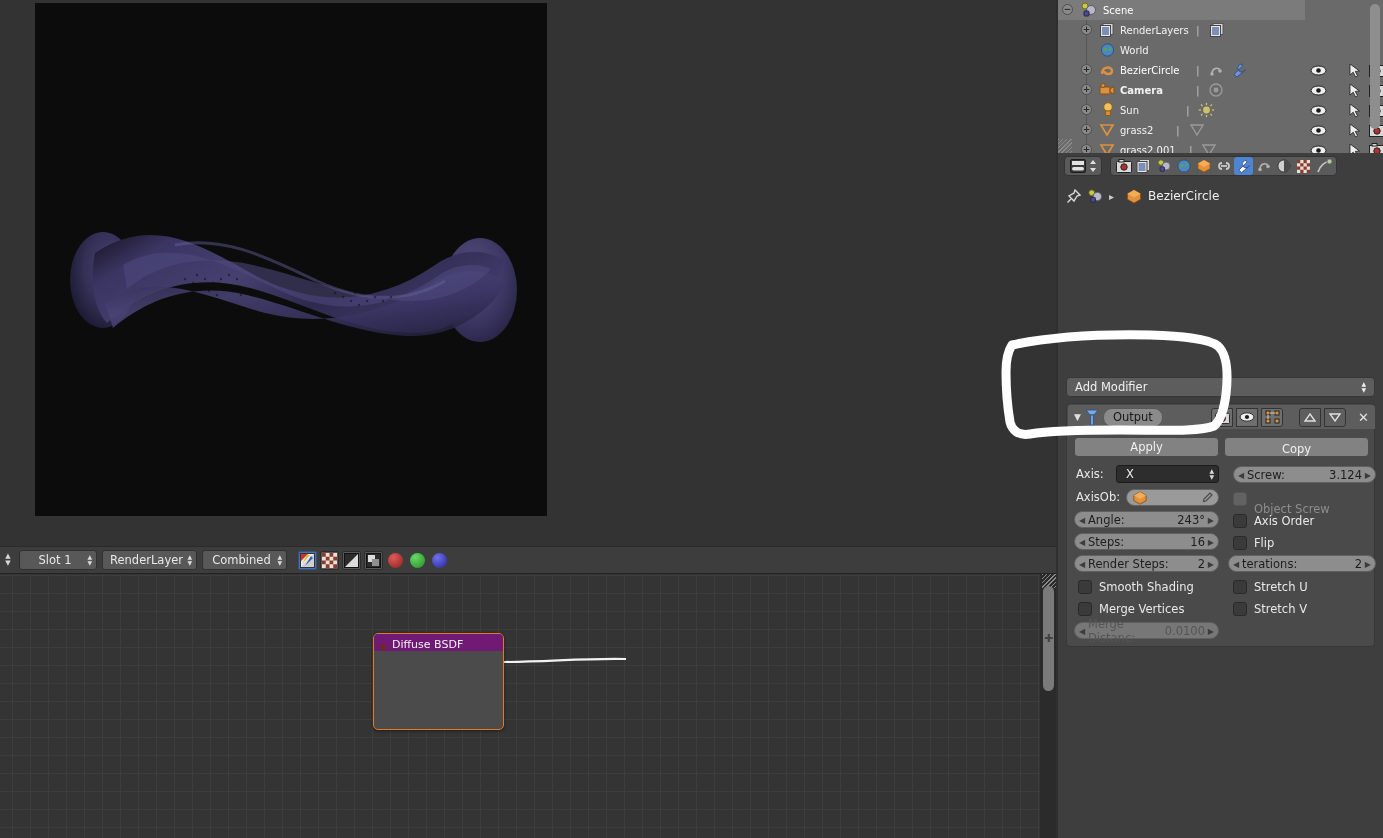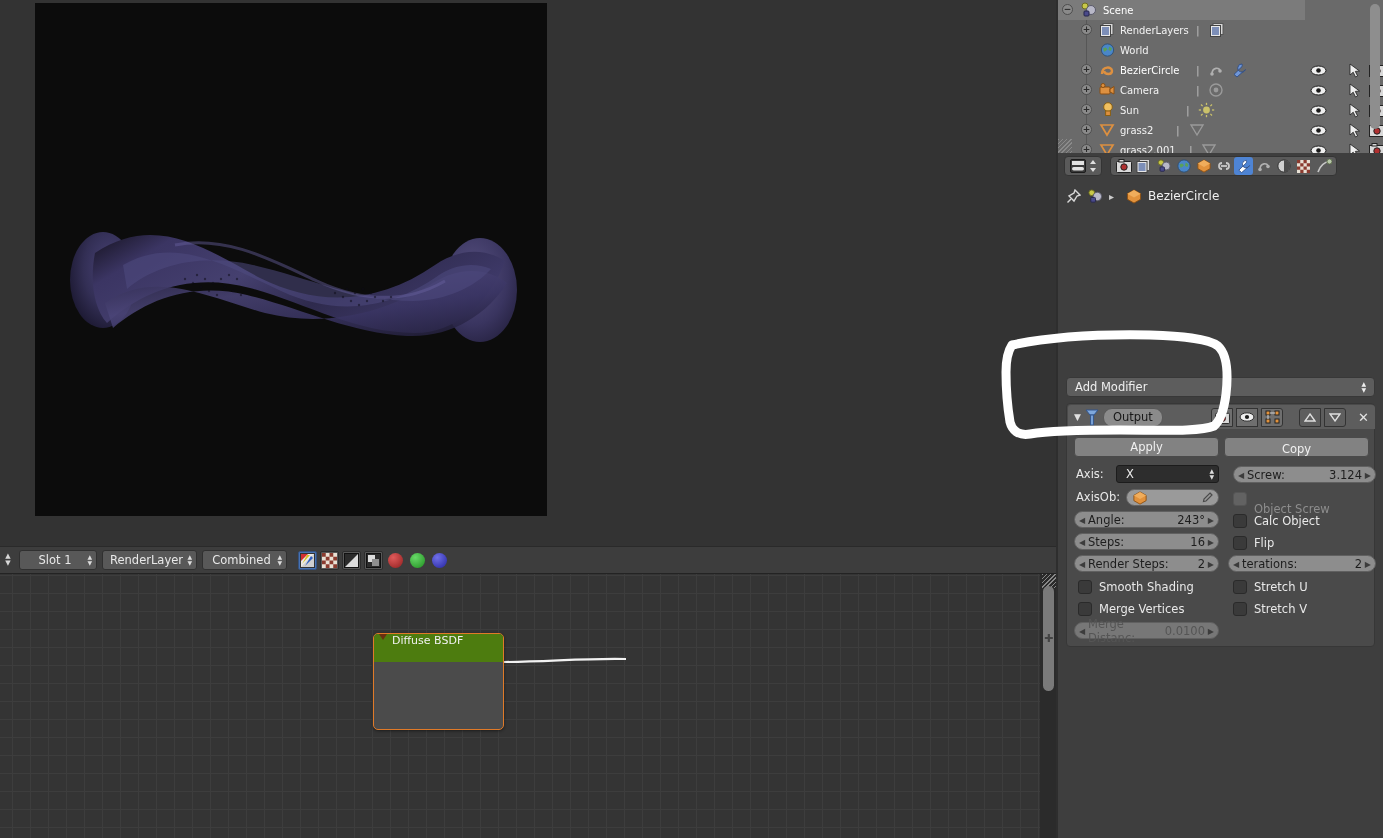--- a/index.html
+++ b/index.html
@@ -67,22 +67,22 @@
   }
   .corner-grip{
     position:absolute; right:0; top:0; width:14px; height:14px;
     background:repeating-linear-gradient(135deg,#888 0 1px,transparent 1px 3px);
   }
   .node{
     position:absolute; border:1px solid #e07a28; border-radius:5px;
     background:#4b4b4b; box-shadow:0 1px 3px rgba(0,0,0,.45);
   }
   .node-head{
-    height:28px; border-radius:4px 4px 0 0; background:#4d7c0f;
-    display:flex; align-items:flex-start; padding-left:5px; gap:5px;
+    height:17px; border-radius:4px 4px 0 0; background:#701a75;
+    display:flex; align-items:flex-end; padding-left:5px; gap:5px;
     color:#f2f2f2; font-size:11px;
   }
   .tri{ width:0;height:0;border-left:4.5px solid transparent;border-right:4.5px solid transparent;
         border-top:6px solid #6a2f10; }
   .node-body{ padding:2px 0 6px 0; }
   .nrow{ position:relative; height:19px; display:flex; align-items:center; }
   .sock{ position:absolute; width:9px; height:9px; border-radius:50%;
          border:1px solid #1b1b1b; top:50%; margin-top:-4.5px; }
   .sock.l{ left:-5px; } .sock.r{ right:-5px; }
   .lbl{ font-size:11px; color:#e4e4e4; }
@@ -450,21 +450,21 @@
       </div>
     </div>
 
     <div class="olrow" style="top:80px; position:absolute; left:0; width:325px;">
       <span class="expander" style="left:23px; top:4px;">+</span>
       <svg style="position:absolute;left:41px;top:3px;" width="16" height="14" viewBox="0 0 16 14">
         <rect x="1" y="4" width="10" height="7" rx="1" fill="#dd9040" stroke="#8a4f12"></rect>
         <polygon points="11,6 15,3.5 15,11 11,9" fill="#dd9040" stroke="#8a4f12"></polygon>
         <circle cx="4" cy="2.5" r="2" fill="#dd9040" stroke="#8a4f12"></circle>
       </svg>
-      <span class="oltext" style="position:absolute;left:62px;">Camera</span>
+      <span class="oltext" style="position:absolute;left:62px;font-weight:bold;">Camera</span>
       <span class="olsep" style="position:absolute;left:138px;">|</span>
       <svg style="position:absolute;left:150px;top:3px;" width="16" height="14" viewBox="0 0 16 14">
         <circle cx="8" cy="7" r="6" fill="none" stroke="#9a9a9a" stroke-width="1.4"></circle>
         <circle cx="8" cy="7" r="2.4" fill="#9a9a9a"></circle>
       </svg>
       <div class="ol-rightcol" style="left:252px;">
         <svg width="17" height="13" viewBox="0 0 17 13">
           <ellipse cx="8.5" cy="6.5" rx="7.5" ry="4.5" fill="#efefef" stroke="#222"></ellipse>
           <circle cx="8.5" cy="6.5" r="2.3" fill="#1c1c1c"></circle>
         </svg>
@@ -806,21 +806,21 @@
       </div>
 
       <div class="numfield" style="position:absolute; left:7px; top:107px; width:145px;">
         <span class="nl">◀</span>
         <span class="nname">Angle:</span>
         <span class="nval">243°</span>
         <span class="nr">▶</span>
       </div>
       <div class="cbrow" style="left:166px; top:108px;">
         <span class="cbox"></span>
-        <span class="cblbl">Calc Object</span>
+        <span class="cblbl">Axis Order</span>
       </div>
 
       <div class="numfield" style="position:absolute; left:7px; top:129px; width:145px;">
         <span class="nl">◀</span>
         <span class="nname">Steps:</span>
         <span class="nval">16</span>
         <span class="nr">▶</span>
       </div>
       <div class="cbrow" style="left:166px; top:130px;">
         <span class="cbox"></span>

